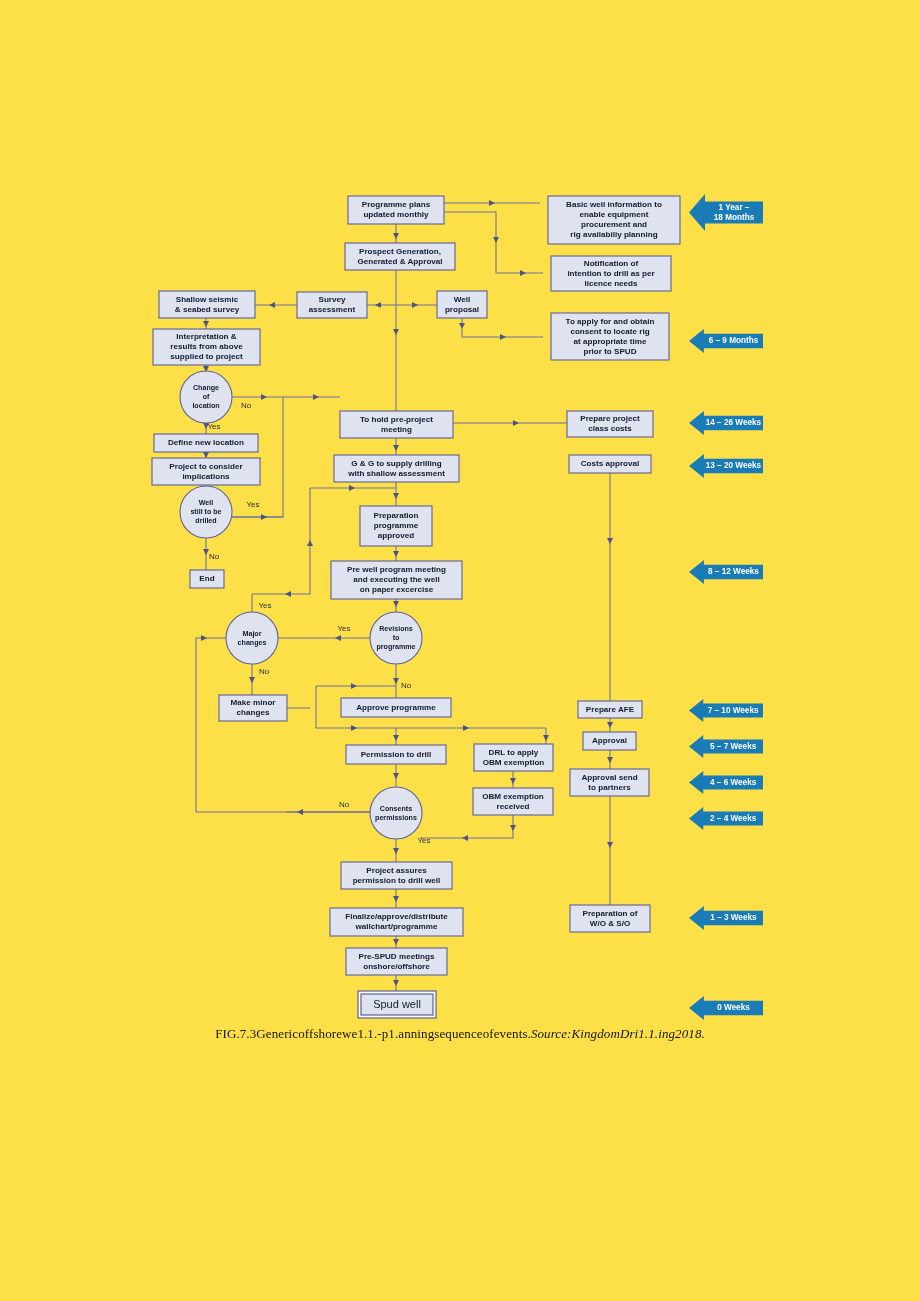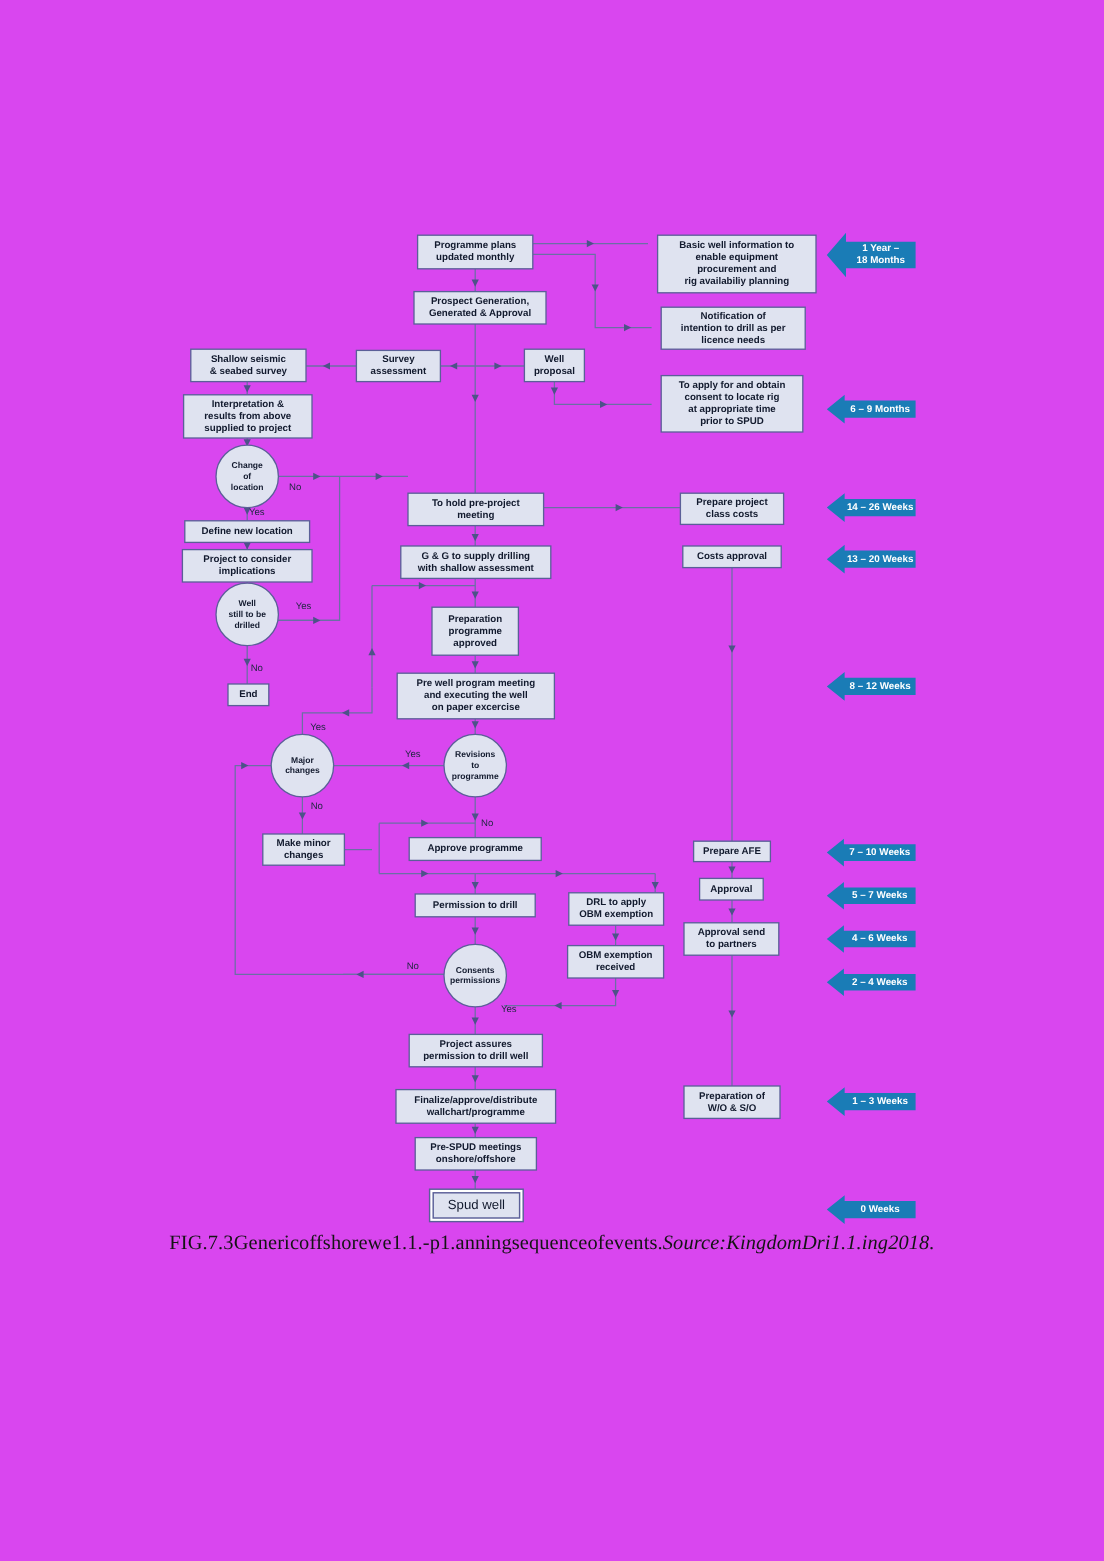--- a/index.html
+++ b/index.html
@@ -12,21 +12,21 @@
     width: 920px;
     height: 1301px;
     font-family: "Liberation Sans", sans-serif;
     position: relative;
     overflow: hidden;
   }
   #page {
     position: relative;
     width: 920px;
     height: 1301px;
-    background: #d946ef;
+    background: #fde047;
   }
   #figure-area {
     position: absolute;
     left: 0;
     top: 0;
     width: 920px;
     height: 1040px;
   }
   svg#flowchart {
     display: block;
@@ -101,21 +101,21 @@
     text-anchor: middle;
     dominant-baseline: middle;
   }
   #caption {
     position: absolute;
     left: 0;
     top: 1026px;
     width: 920px;
     text-align: center;
     font-family: "Liberation Serif", serif;
-    font-size: 17px;
+    font-size: 13px;
     color: #141414;
     letter-spacing: 0.1px;
   }
   #caption .src {
     font-style: italic;
   }
 </style>
 </head>
 <body>
 

